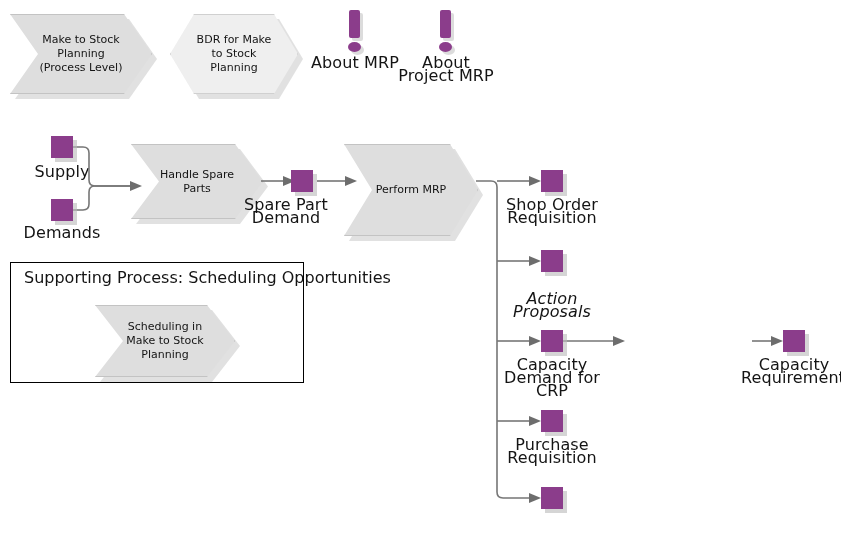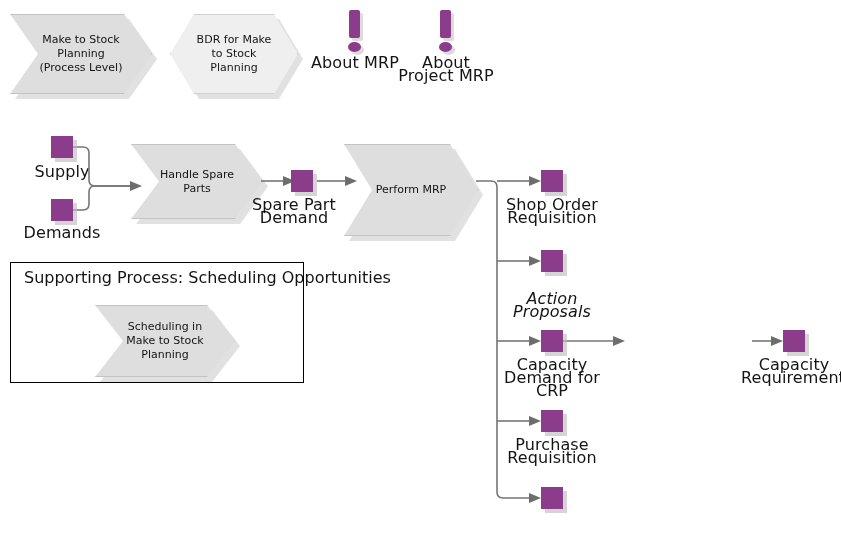--- a/index.html
+++ b/index.html
@@ -248,21 +248,21 @@
     <div class="chev-shadow chev-clip"></div>
     <div class="shape chev-clip"></div>
     <div class="text">Handle Spare
 Parts</div>
   </div>
 
   <div class="dataobj" style="left:291px; top:170px;">
     <div class="sq-shadow"></div>
     <div class="sq"></div>
   </div>
-  <div class="lbl" style="left:244px; top:198px; width:100px;">Spare Part
+  <div class="lbl" style="left:236px; top:198px; width:100px;">Spare Part
 Demand</div>
 
   <div class="chevron" style="left:344px; top:144px; width:134px; height:92px;">
     <div class="chev-shadow chev-clip"></div>
     <div class="shape chev-clip"></div>
     <div class="text">Perform MRP</div>
   </div>
 
   <div class="dataobj" style="left:541px; top:170px;">
     <div class="sq-shadow"></div>

